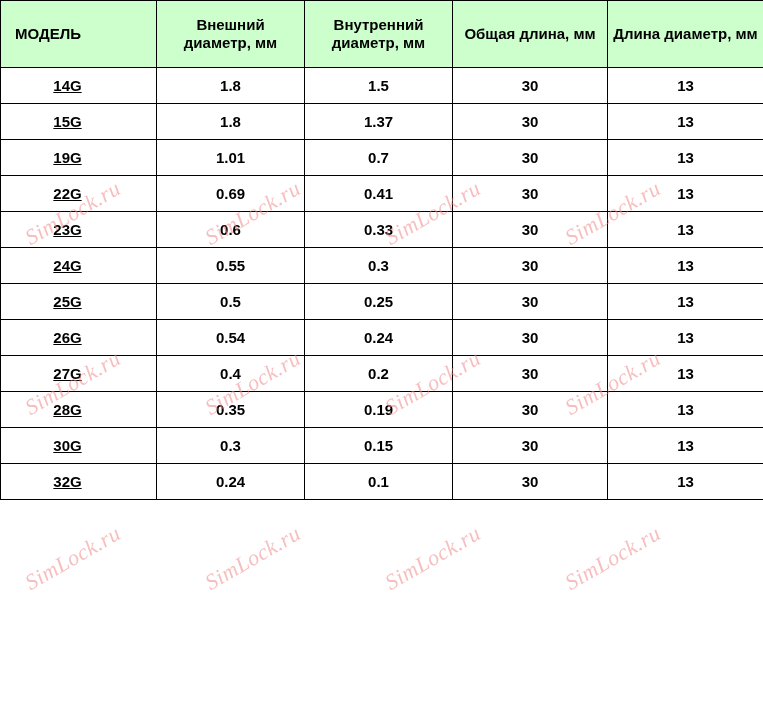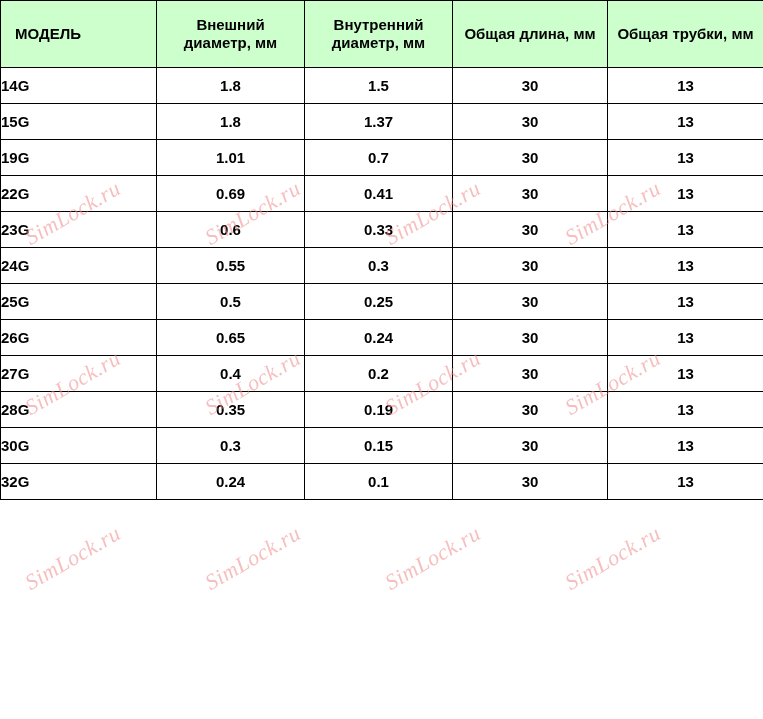--- a/index.html
+++ b/index.html
@@ -39,22 +39,23 @@
   }
   #spec-table thead th.model-head {
     text-align: left;
     padding-left: 14px;
   }
   #spec-table tbody td {
     height: 35px;
     padding: 0;
   }
   #spec-table tbody td.model-cell {
-    text-align: left;
+    text-align: center;
     padding-right: 22px;
+    text-decoration: underline;
   }
   
   col.c0 { width: 156px; }
   col.c1 { width: 148px; }
   col.c2 { width: 148px; }
   col.c3 { width: 155px; }
   col.c4 { width: 156px; }
 
   
   .watermark-layer {
@@ -88,21 +89,21 @@
       <col class="c2">
       <col class="c3">
       <col class="c4">
   </colgroup>
   <thead>
     <tr>
       <th class="model-head">МОДЕЛЬ</th>
       <th>Внешний диаметр, мм</th>
       <th>Внутренний диаметр, мм</th>
       <th>Общая длина, мм</th>
-      <th>Общая трубки, мм</th>
+      <th>Длина диаметр, мм</th>
     </tr>
   </thead>
   <tbody id="table-body">
       <tr>
         <td class="model-cell">14G</td>
         <td>1.8</td>
         <td>1.5</td>
         <td>30</td>
         <td>13</td>
       </tr>
@@ -143,21 +144,21 @@
       </tr>
       <tr>
         <td class="model-cell">25G</td>
         <td>0.5</td>
         <td>0.25</td>
         <td>30</td>
         <td>13</td>
       </tr>
       <tr>
         <td class="model-cell">26G</td>
-        <td>0.65</td>
+        <td>0.54</td>
         <td>0.24</td>
         <td>30</td>
         <td>13</td>
       </tr>
       <tr>
         <td class="model-cell">27G</td>
         <td>0.4</td>
         <td>0.2</td>
         <td>30</td>
         <td>13</td>

